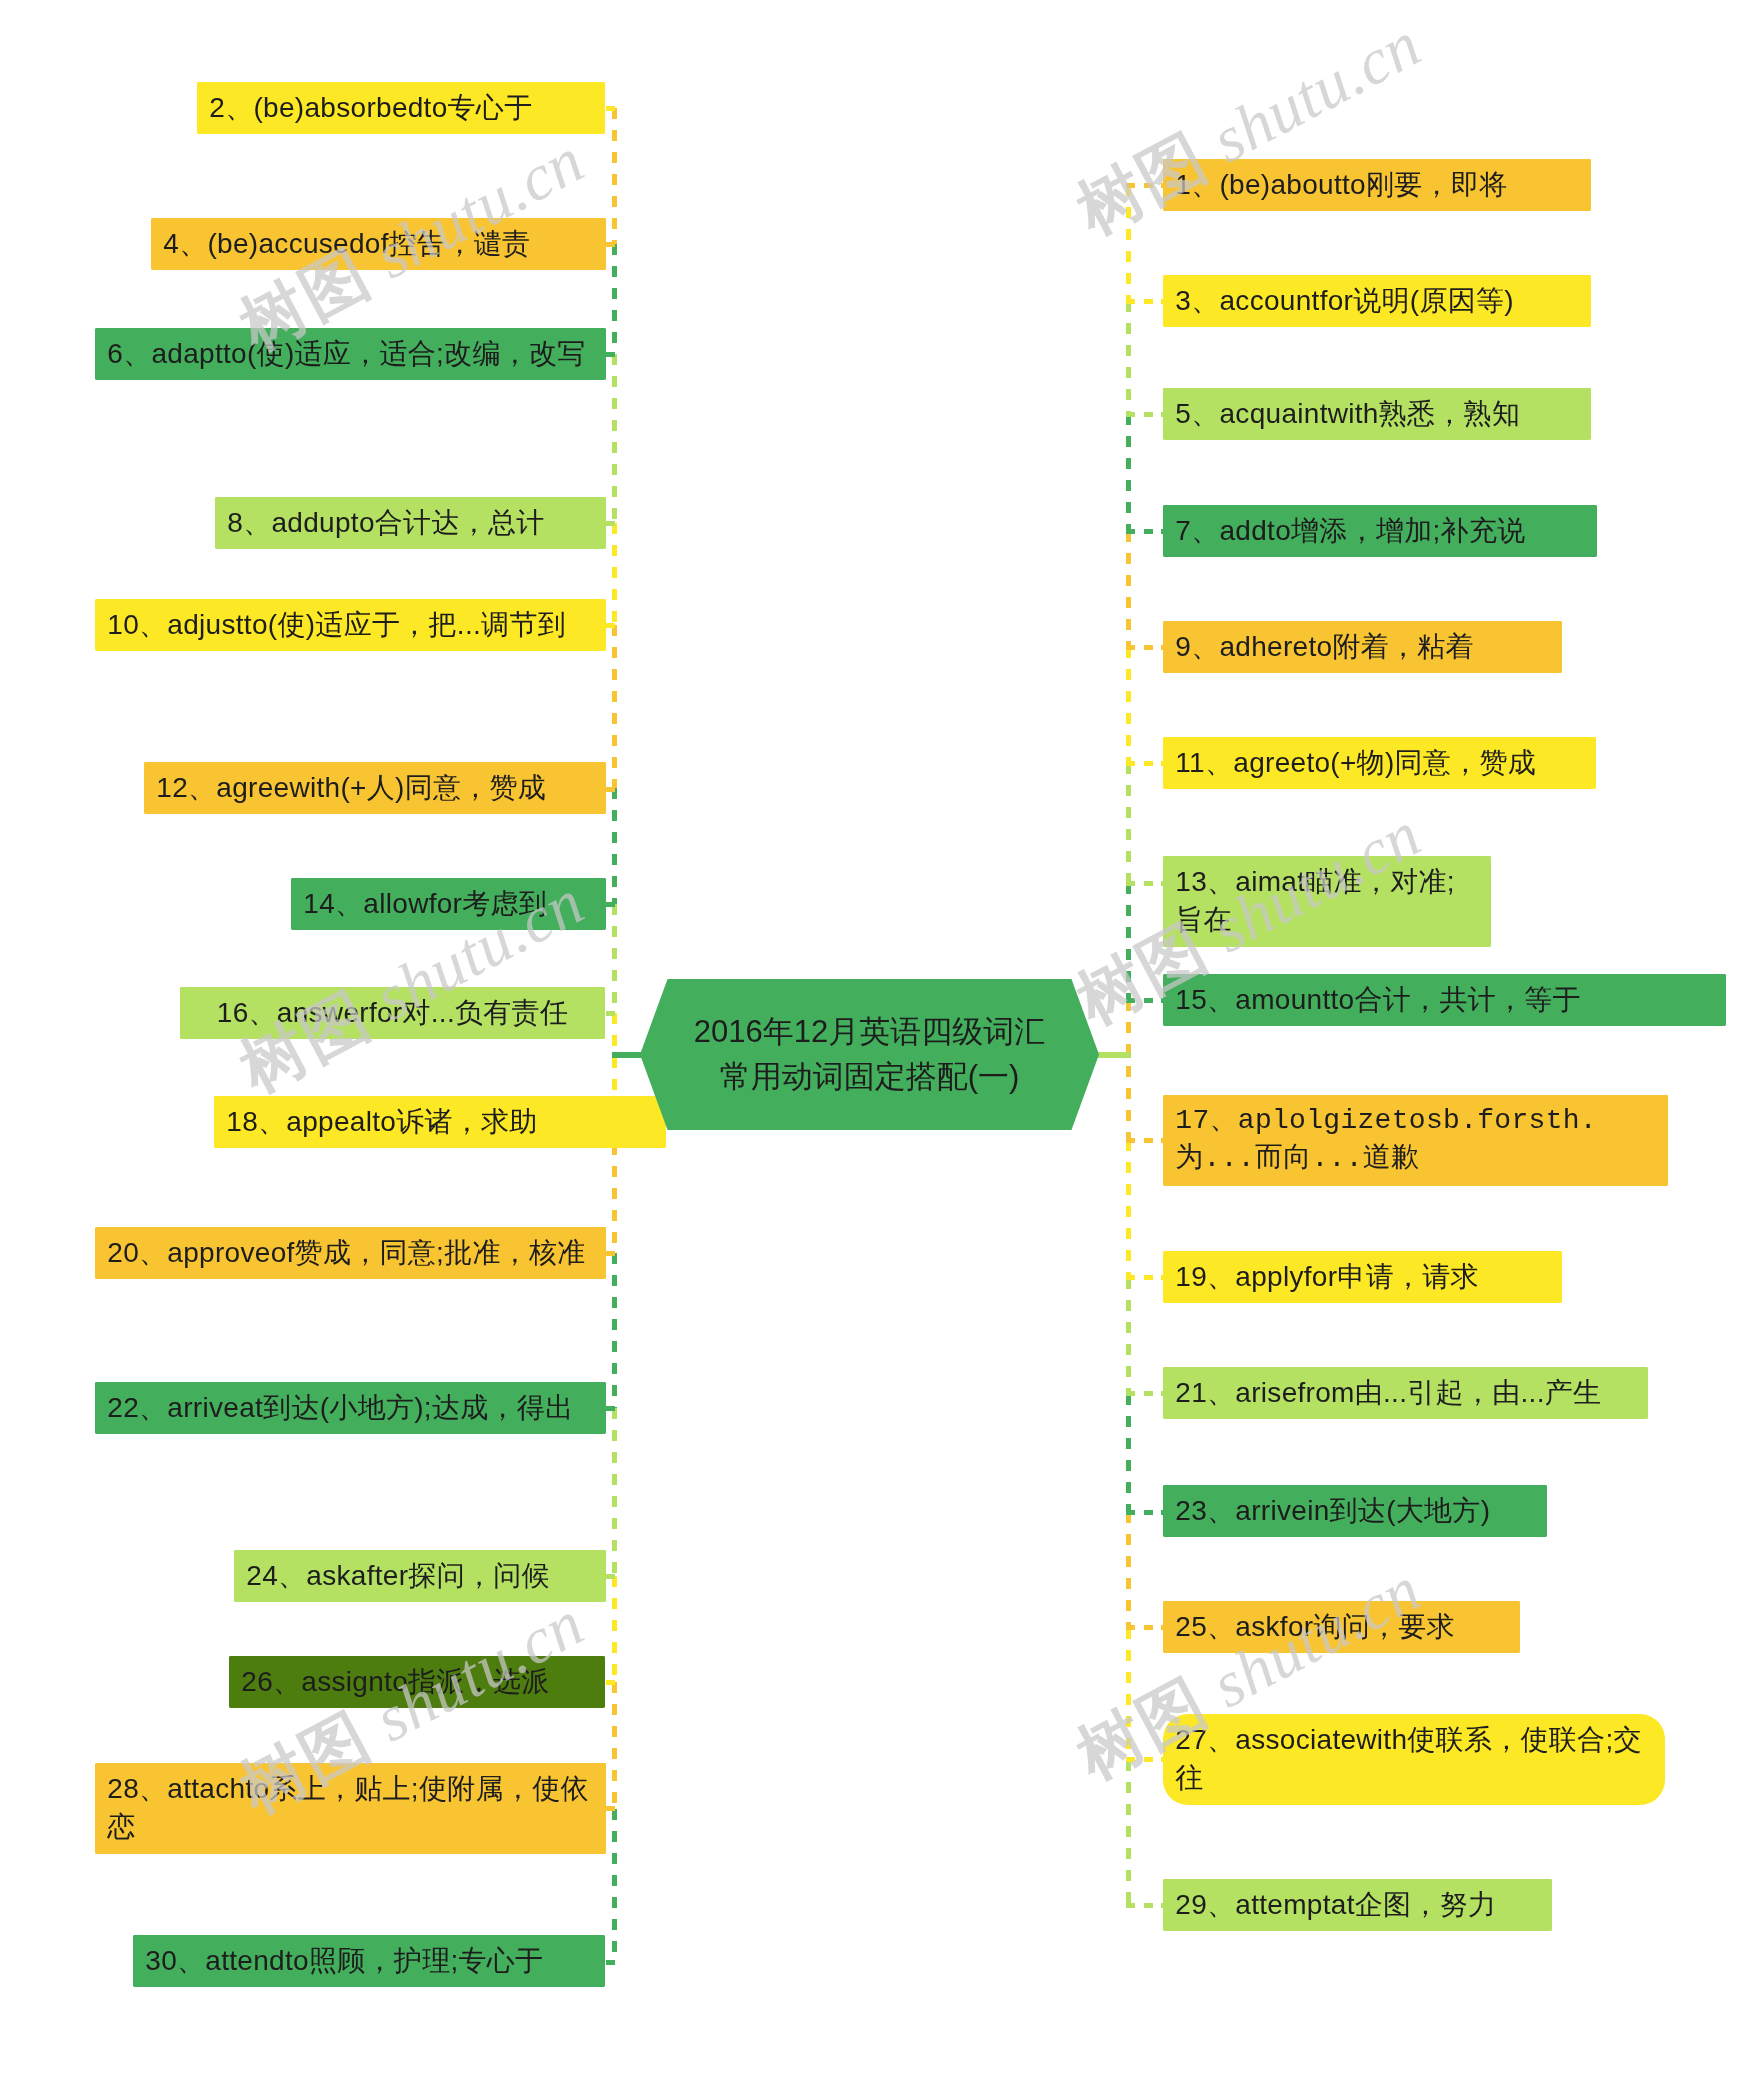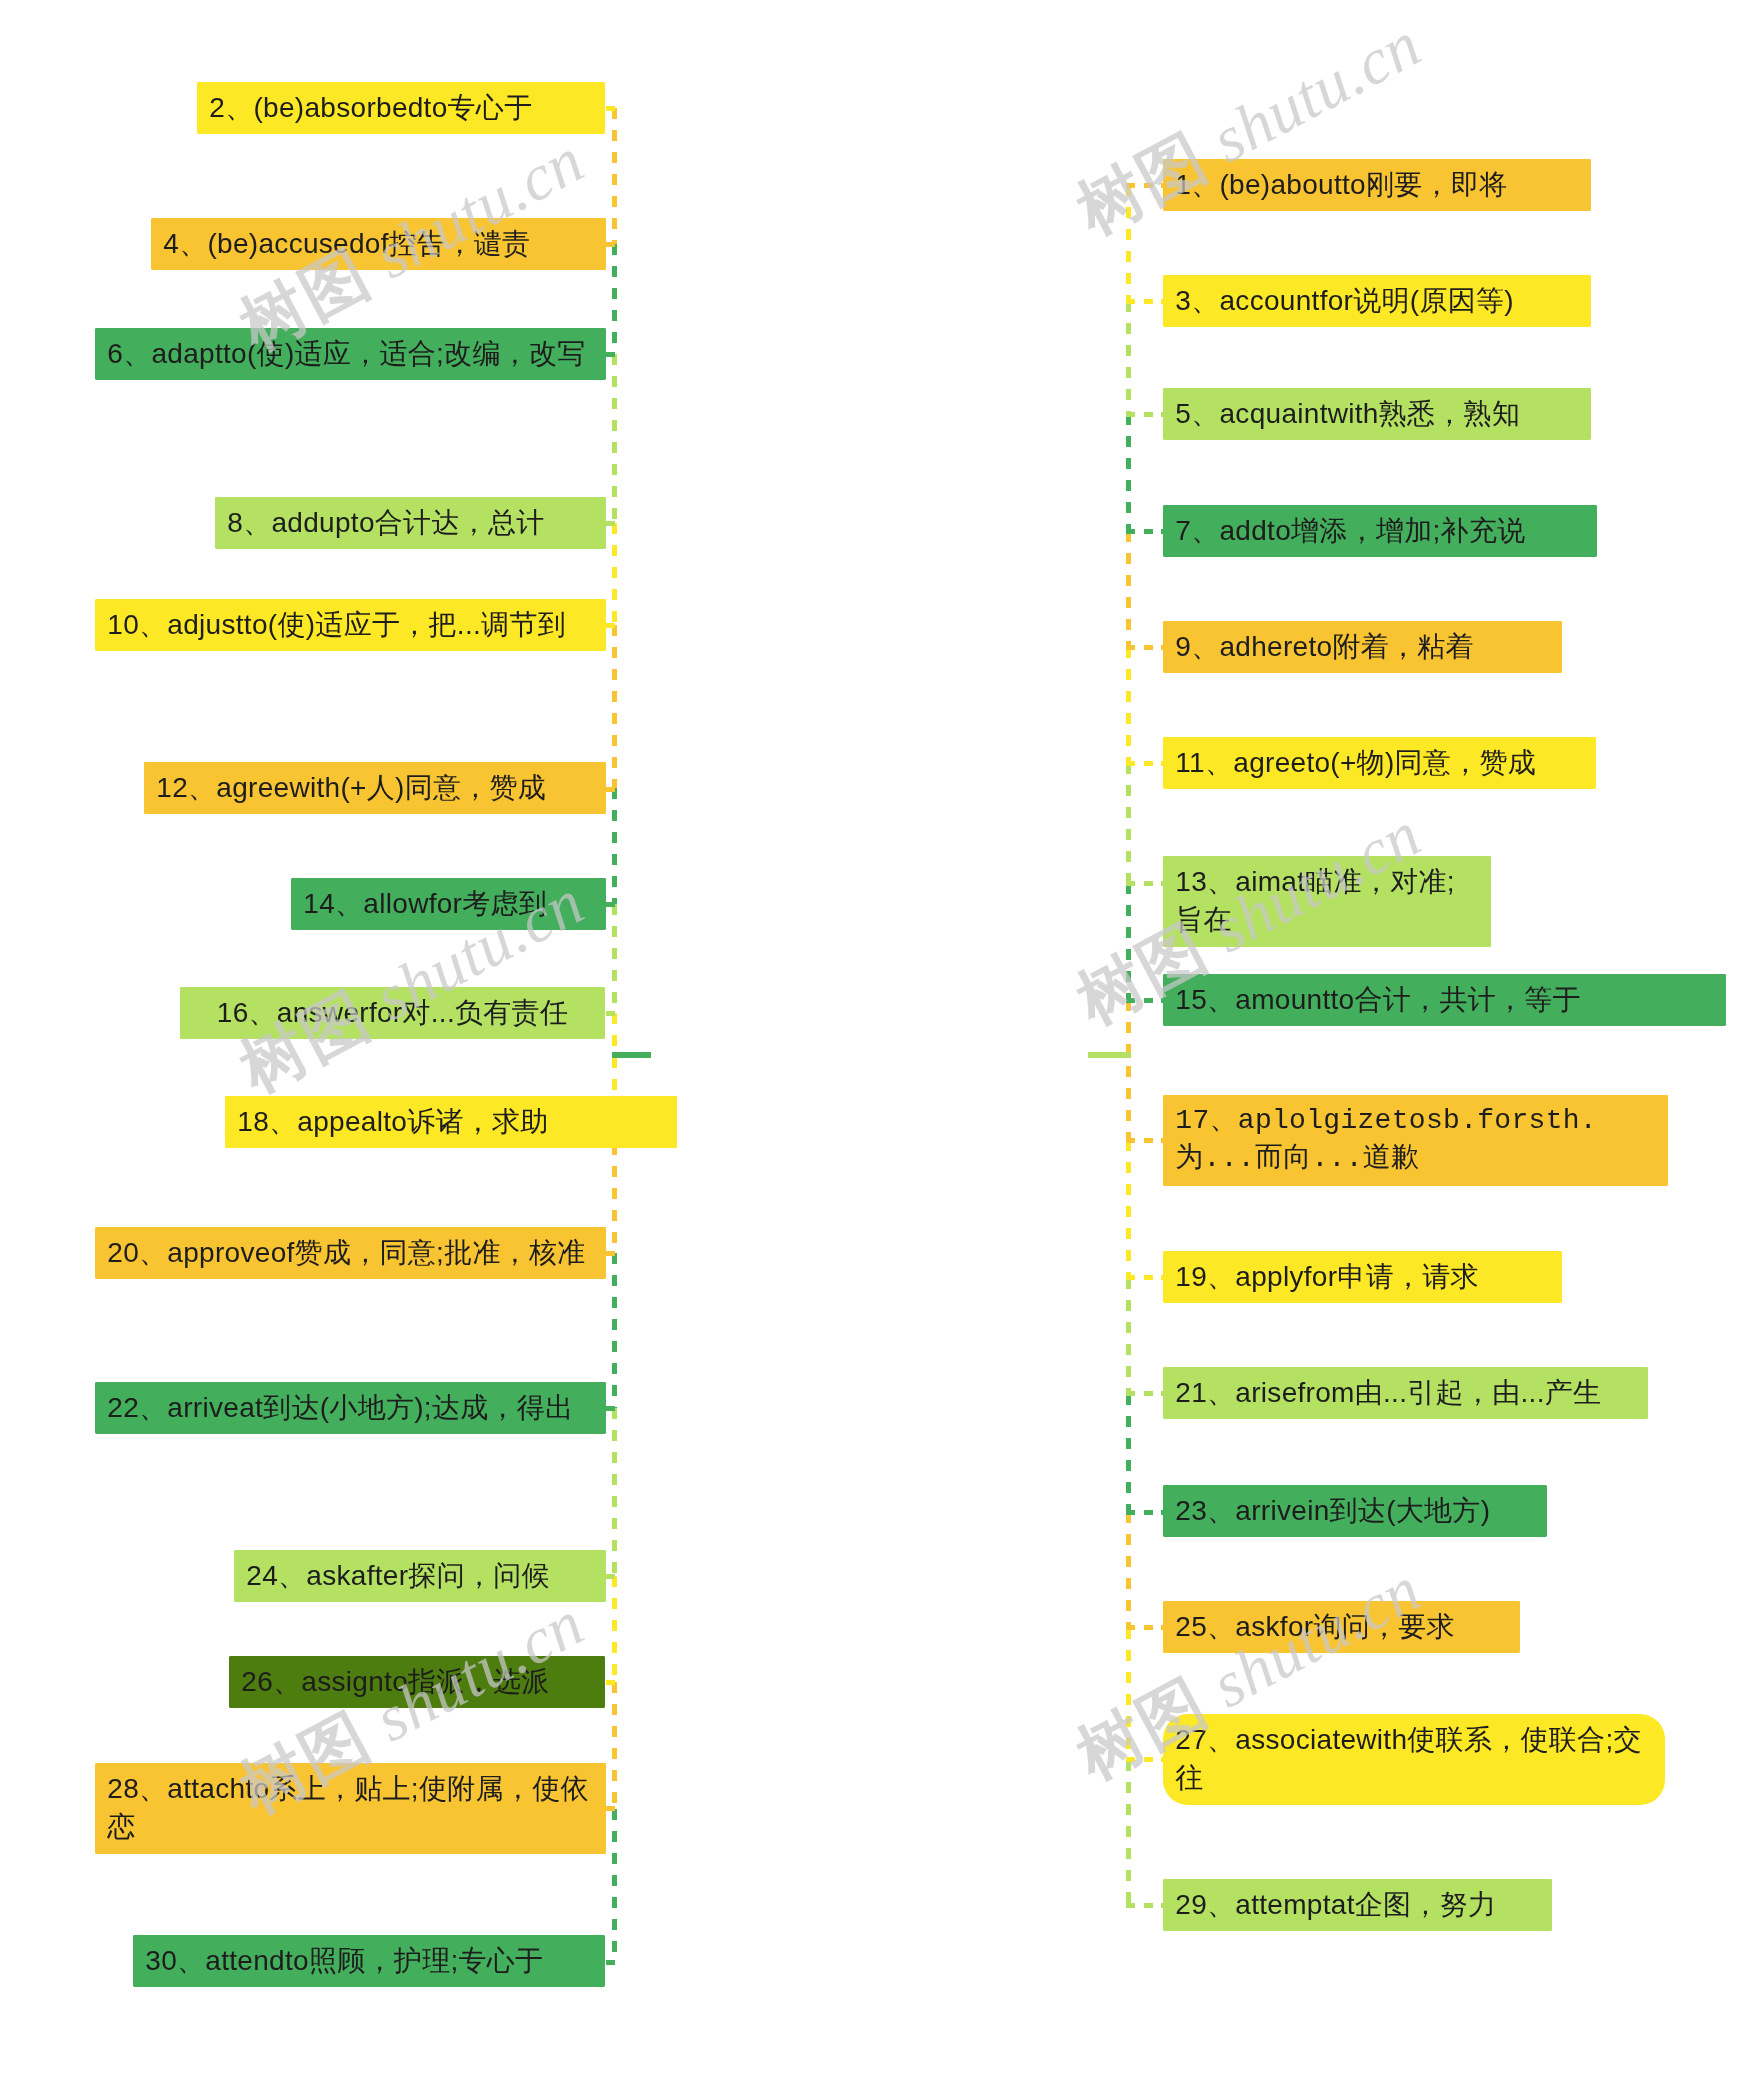--- a/index.html
+++ b/index.html
@@ -174,21 +174,21 @@
       </div>
       <div class="node l" style="left: 144px; top: 762px; width: 462px; background: rgb(248, 196, 50);">
         <span>12、agreewith(+人)同意，赞成</span>
       </div>
       <div class="node l" style="left: 291px; top: 878px; width: 315px; background: rgb(67, 174, 92);">
         <span>14、allowfor考虑到</span>
       </div>
       <div class="node l" style="left: 180px; top: 987px; width: 425px; background: rgb(180, 225, 97); justify-content: center;">
         <span>16、answerfor对...负有责任</span>
       </div>
-      <div class="node l" style="left: 214px; top: 1096px; width: 452px; background: rgb(253, 232, 37); margin-left: 11px;">
+      <div class="node l" style="left: 214px; top: 1096px; width: 452px; background: rgb(253, 232, 37);">
         <span>18、appealto诉诸，求助</span>
       </div>
       <div class="node l" style="left: 95px; top: 1227px; width: 511px; background: rgb(248, 196, 50);">
         <span>20、approveof赞成，同意;批准，核准</span>
       </div>
       <div class="node l" style="left: 95px; top: 1382px; width: 511px; background: rgb(67, 174, 92);">
         <span>22、arriveat到达(小地方);达成，得出</span>
       </div>
       <div class="node l" style="left: 234px; top: 1550px; width: 372px; background: rgb(180, 225, 97);">
         <span>24、askafter探问，问候</span>
@@ -242,20 +242,26 @@
         <span>25、askfor询问，要求</span>
       </div>
       <div class="node r" style="left: 1163px; top: 1714px; width: 502px; background: rgb(253, 232, 37); border-radius: 25px;">
         <span>27、associatewith使联系，使联合;交往</span>
       </div>
       <div class="node r" style="left: 1163px; top: 1879px; width: 389px; background: rgb(180, 225, 97);">
         <span>29、attemptat企图，努力</span>
       </div>
     </div>
 
+  <div id="root" style="left: 640px; top: 979px; width: 459px; height: 151px; background: rgb(67, 174, 92);">
+    <span>
+      <span>2016年12月英语四级词汇</span><br>
+      <span>常用动词固定搭配(一)</span>
+    </span>
+  </div>
 
 <div class="stub dashed" style="color: rgb(253, 232, 37); top: 106px; left: 606px; width: 11px;"></div>
     <div class="stub dashed" style="color: rgb(248, 196, 50); top: 242px; left: 606px; width: 11px;"></div>
     <div class="stub dashed" style="color: rgb(67, 174, 92); top: 352px; left: 606px; width: 11px;"></div>
     <div class="stub dashed" style="color: rgb(180, 225, 97); top: 521px; left: 606px; width: 11px;"></div>
     <div class="stub dashed" style="color: rgb(253, 232, 37); top: 623px; left: 606px; width: 11px;"></div>
     <div class="stub dashed" style="color: rgb(248, 196, 50); top: 787px; left: 606px; width: 11px;"></div>
     <div class="stub dashed" style="color: rgb(67, 174, 92); top: 902px; left: 606px; width: 11px;"></div>
     <div class="stub dashed" style="color: rgb(180, 225, 97); top: 1011px; left: 606px; width: 11px;"></div>
     <div class="stub dashed" style="color: rgb(253, 232, 37); top: 1120px; left: 606px; width: 11px;"></div>

